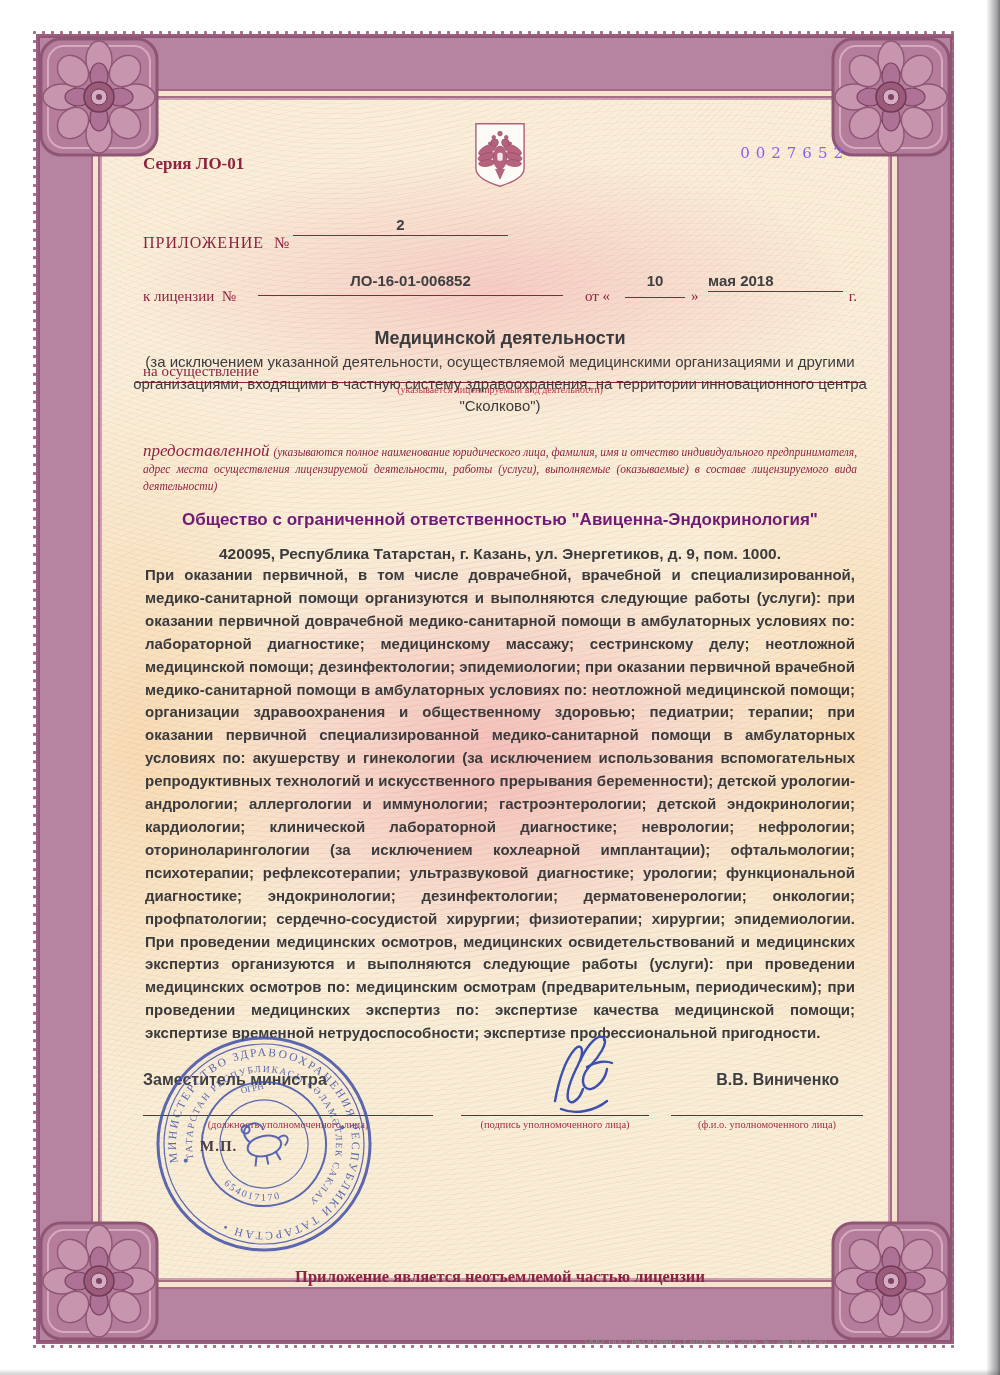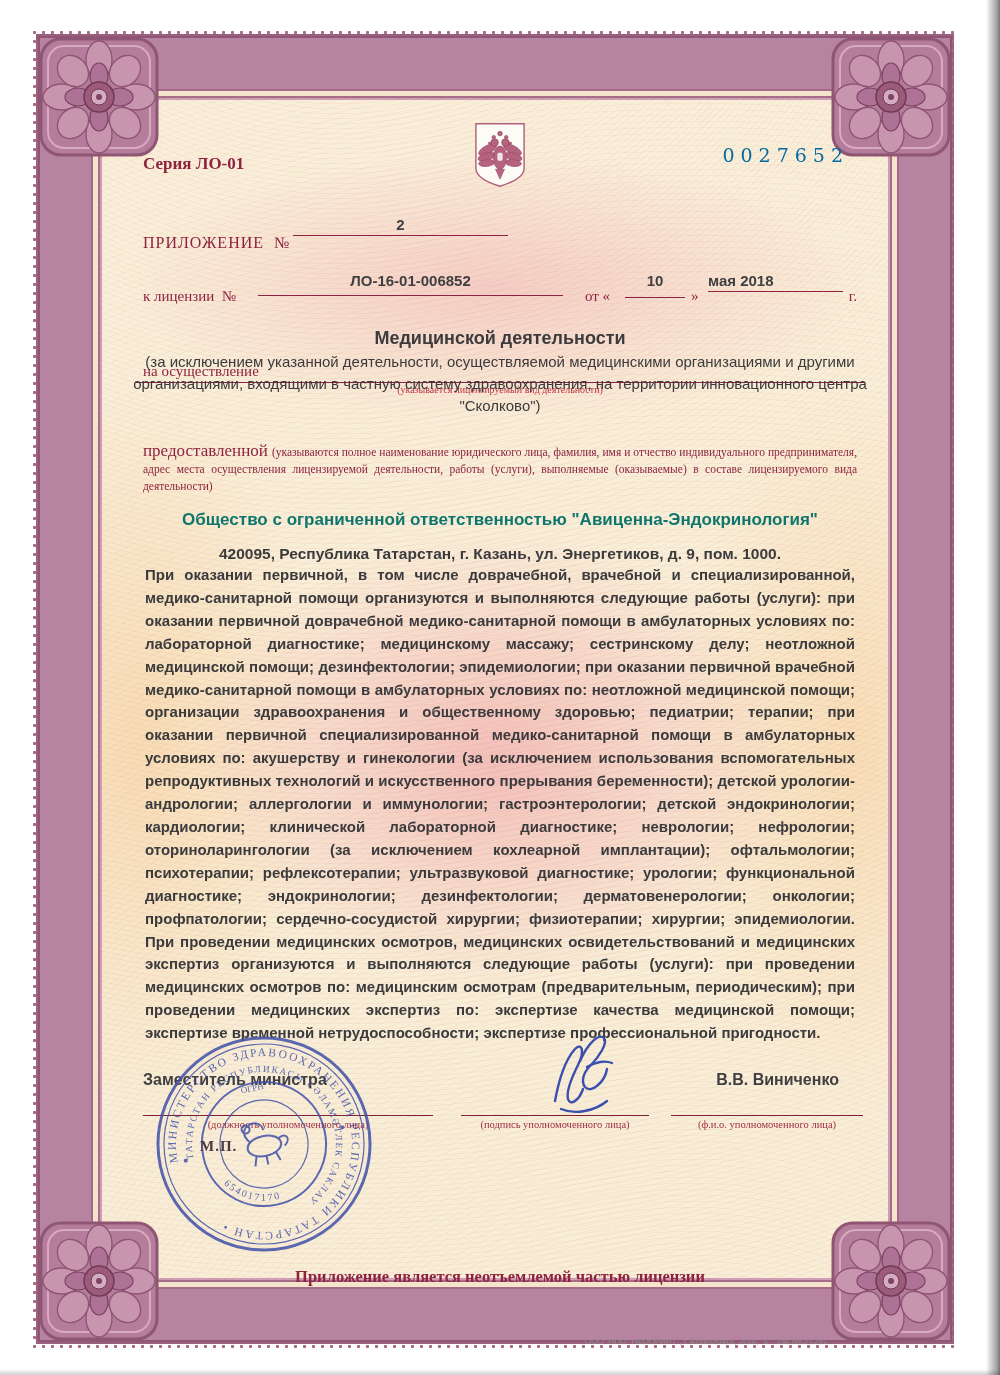--- a/index.html
+++ b/index.html
@@ -39,21 +39,21 @@
   .rosette.tl{left:-2px;top:-2px;} .rosette.tr{right:-2px;top:-2px;}
   .rosette.bl{left:-2px;bottom:-2px;} .rosette.br{right:-2px;bottom:-2px;}
 
   
   .content{position:absolute;left:123px;top:112px;width:754px;z-index:4;color:#3f3f41;}
   .maroon{color:#8d2340;font-family:"Liberation Serif",serif;}
   .topline{position:relative;height:78px;}
   .series{position:absolute;left:20px;top:42px;font-size:17px;font-weight:bold;}
   .coat{position:absolute;left:50%;transform:translateX(-50%);top:10px;}
   .serialno{position:absolute;right:28px;top:32px;font-family:"DejaVu Serif",serif;
-     font-size:19px;letter-spacing:6px;color:#0369a1;}
+     font-size:15px;letter-spacing:6px;color:#8b5cf6;}
   .ministry{text-align:center;font-size:20px;font-weight:bold;line-height:30px;
      letter-spacing:.5px;margin-top:6px;}
 
   .formrow{position:relative;margin:0 20px;font-size:15px;}
   .annex-row{margin-top:34px;height:34px;}
   .fld{position:absolute;border-bottom:1.4px solid #8d2340;text-align:center;
      font-weight:bold;font-family:"Liberation Sans",sans-serif;color:#3f3f41;font-size:15px;}
   .annex-lbl{position:absolute;left:0;top:10px;font-size:16px;letter-spacing:1px;}
   .annex-fld{left:150px;top:-8px;width:215px;padding-bottom:2px;}
   .lic-row{margin-top:14px;height:40px;}
@@ -69,21 +69,21 @@
   .purpose{position:relative;margin:2px 4px 0 4px;min-height:88px;}
   .purpose-lbl{position:absolute;left:16px;top:12px;font-size:15px;z-index:1;}
   .purpose-line{position:absolute;left:8px;right:8px;top:31px;border-top:1.3px solid #8d2340;}
   .purpose-hint{position:absolute;left:0;right:0;top:33px;text-align:center;
      font-size:10px;color:#c03545;font-family:"Liberation Serif",serif;z-index:1;}
   .purpose-text{position:relative;z-index:2;text-align:center;font-weight:normal;
      font-size:15px;line-height:22px;padding:0 4px;color:#3b3b3d;}
   .granted{margin:10px 20px 0 20px;text-align:justify;line-height:16px;}
   .granted-lbl{font-size:17px;}
   .granted-hint{font-size:11.5px;}
-  .orgname{text-align:center;font-size:17px;font-weight:bold;margin-top:16px;color:#0f766e;}
+  .orgname{text-align:center;font-size:17px;font-weight:bold;margin-top:16px;color:#701a75;}
   .orgaddr{text-align:center;font-size:15.5px;font-weight:bold;margin-top:15px;color:#3b3b3d;}
   .works{margin:1px 22px 0 22px;text-align:justify;font-size:15px;font-weight:bold;
      line-height:22.9px;color:#3b3b3d;}
 
   .signrow{position:relative;height:100px;margin:14px 20px 0 20px;}
   .sig-position{position:absolute;left:0;top:12px;font-size:16px;font-weight:bold;}
   .sig-name{position:absolute;right:18px;top:12px;font-size:16px;font-weight:bold;}
   .sigline{position:absolute;top:56px;border-top:1.3px solid #7d2038;}
   .sl1{left:0;width:290px;} .sl2{left:318px;width:188px;} .sl3{left:528px;width:192px;}
   .sighint{position:absolute;top:60px;font-size:10.5px;color:#a03046;
@@ -204,21 +204,21 @@
 
     <div class="activity-title">Медицинской деятельности</div>
 
     <div class="purpose">
       <span class="purpose-lbl maroon">на осуществление</span>
       <span class="purpose-line"></span>
       <span class="purpose-hint">(указывается лицензируемый вид деятельности)</span>
       <div class="purpose-text">(за исключением указанной деятельности, осуществляемой медицинскими организациями и другими организациями, входящими в частную систему здравоохранения, на территории инновационного центра "Сколково")</div>
     </div>
 
-    <p class="granted maroon" style="margin-top:4px;margin-bottom:0;">
+    <p class="granted maroon" style="margin-top:4px;margin-bottom:0;font-style:italic;">
       <span class="granted-lbl">предоставленной</span>
       <span class="granted-hint">(указываются полное наименование юридического лица, фамилия, имя и отчество индивидуального предпринимателя, адрес места осуществления лицензируемой деятельности, работы (услуги), выполняемые (оказываемые) в составе лицензируемого вида деятельности)</span>
     </p>
 
     <div class="orgname">Общество с ограниченной ответственностью "Авиценна-Эндокринология"</div>
     <div class="orgaddr">420095, Республика Татарстан, г. Казань, ул. Энергетиков, д. 9, пом. 1000.</div>
 
     <p class="works" style="margin-top:1px;margin-bottom:0;">При оказании первичной, в том числе доврачебной, врачебной и специализированной, медико-санитарной помощи организуются и выполняются следующие работы (услуги): при оказании первичной доврачебной медико-санитарной помощи в амбулаторных условиях по: лабораторной диагностике; медицинскому массажу; сестринскому делу; неотложной медицинской помощи; дезинфектологии; эпидемиологии; при оказании первичной врачебной медико-санитарной помощи в амбулаторных условиях по: неотложной медицинской помощи; организации здравоохранения и общественному здоровью; педиатрии; терапии; при оказании первичной специализированной медико-санитарной помощи в амбулаторных условиях по: акушерству и гинекологии (за исключением использования вспомогательных репродуктивных технологий и искусственного прерывания беременности); детской урологии-андрологии; аллергологии и иммунологии; гастроэнтерологии; детской эндокринологии; кардиологии; клинической лабораторной диагностике; неврологии; нефрологии; оториноларингологии (за исключением кохлеарной имплантации); офтальмологии; психотерапии; рефлексотерапии; ультразвуковой диагностике; урологии; функциональной диагностике; эндокринологии; дезинфектологии; дерматовенерологии; онкологии; профпатологии; сердечно-сосудистой хирургии; физиотерапии; хирургии; эпидемиологии. При проведении медицинских осмотров, медицинских освидетельствований и медицинских экспертиз организуются и выполняются следующие работы (услуги): при проведении медицинских осмотров по: медицинским осмотрам (предварительным, периодическим); при проведении медицинских экспертиз по: экспертизе качества медицинской помощи; экспертизе временной нетрудоспособности; экспертизе профессиональной пригодности.</p>
 
     <div class="signrow">

